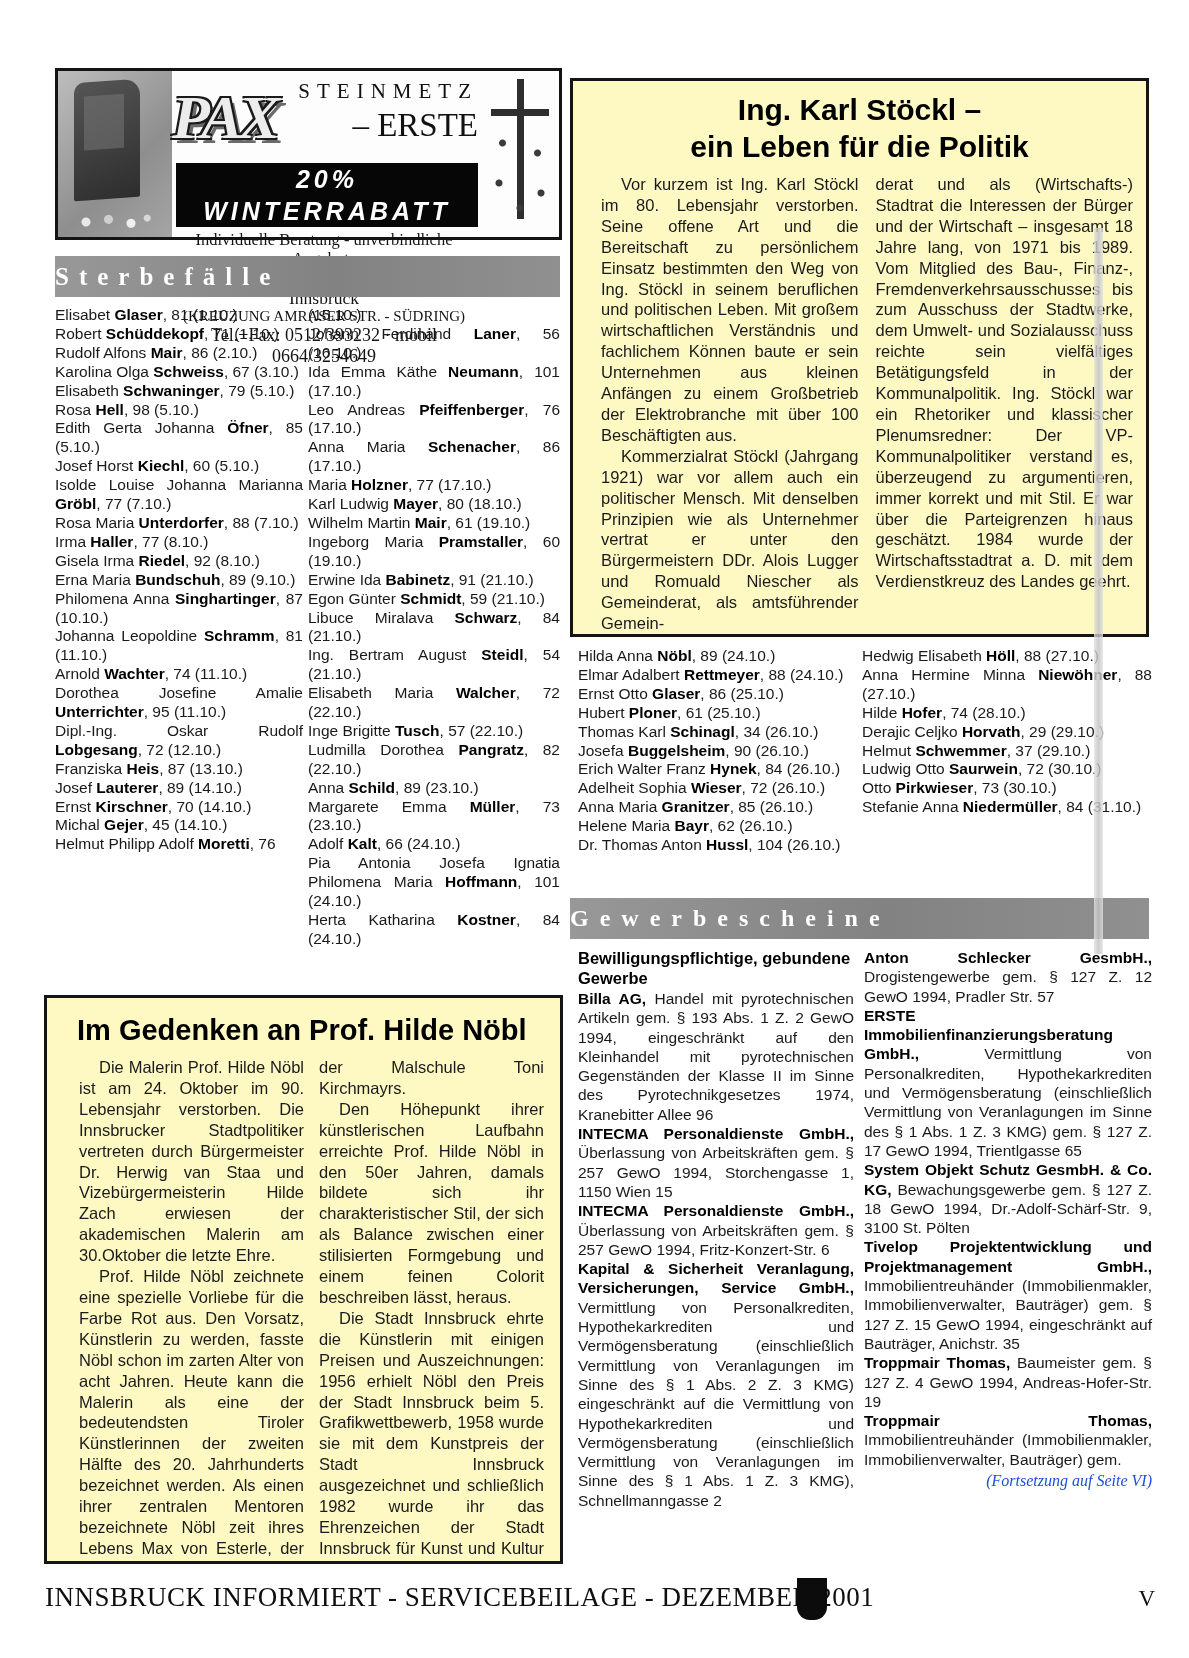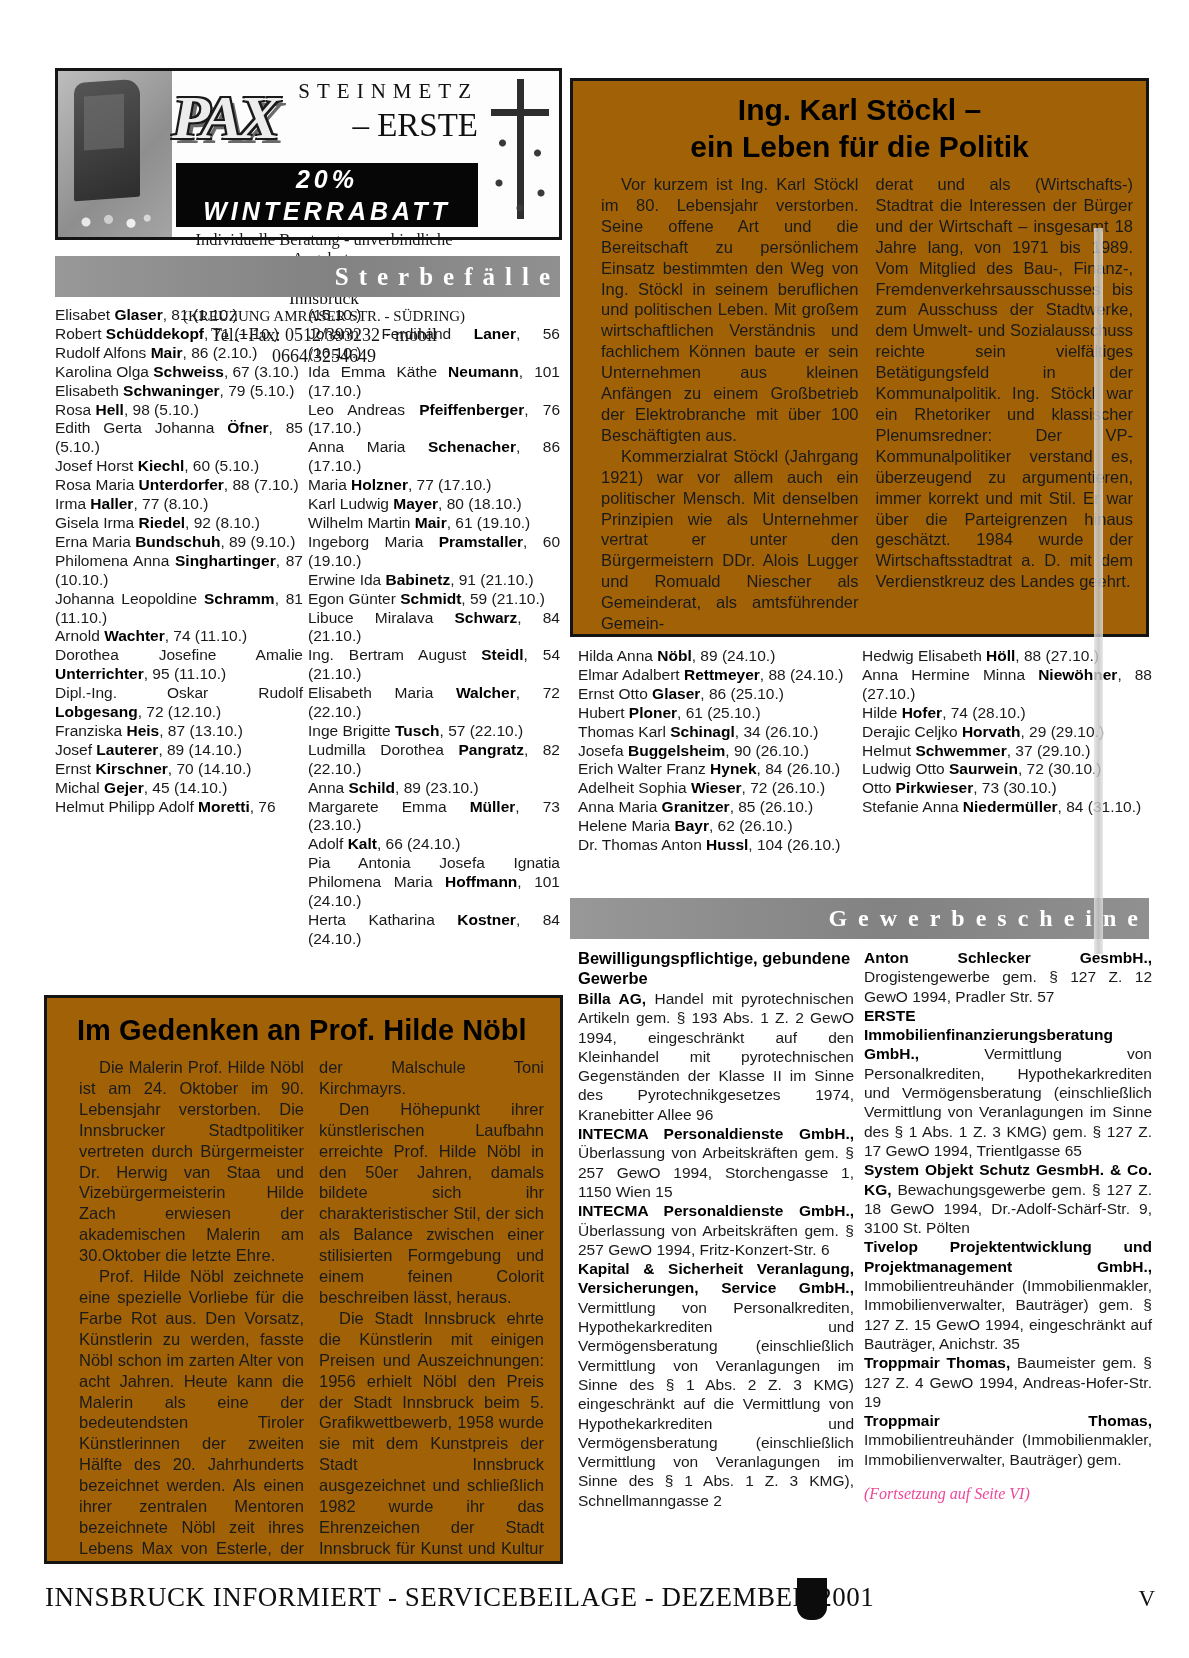--- a/index.html
+++ b/index.html
@@ -34,50 +34,50 @@
   .cross-v{position:absolute;left:38px;top:8px;width:7px;height:140px;background:#2e2e2e;}
   .cross-h{position:absolute;left:12px;top:38px;width:58px;height:7px;background:#2e2e2e;}
   .cross-orn{position:absolute;left:6px;top:52px;width:70px;height:100px;background:
     radial-gradient(circle at 25% 20%,#3a3a3a 3px,transparent 4px),
     radial-gradient(circle at 75% 30%,#3a3a3a 3px,transparent 4px),
     radial-gradient(circle at 20% 60%,#3a3a3a 3px,transparent 4px),
     radial-gradient(circle at 80% 70%,#3a3a3a 3px,transparent 4px),
     radial-gradient(circle at 50% 85%,#3a3a3a 3px,transparent 4px);}
   
   .bar{background:linear-gradient(90deg,#989898,#828282 55%,#909090);color:#ffffff;
-    font-family:"Liberation Serif",serif;font-weight:bold;text-align:right;}
+    font-family:"Liberation Serif",serif;font-weight:bold;text-align:left;}
   .sterbe-bar{left:55px;top:256px;width:505px;height:41px;font-size:25px;line-height:41px;letter-spacing:10px;}
   .gewerbe-bar{left:570px;top:898px;width:579px;height:41px;font-size:24px;line-height:41px;letter-spacing:11px;}
   
   .deaths{font-size:15.5px;line-height:18.9px;color:#191919;}
   .deaths .entry{text-align:justify;}
   .deaths b{color:#000;}
   .col1{left:55px;top:306px;width:248px;}
   .col2{left:308px;top:306px;width:252px;}
   .col3{left:578px;top:647px;width:272px;}
   .col4{left:862px;top:647px;width:290px;}
   
-  .article-box{border:3px solid #141414;background:#a16207;overflow:hidden;}
+  .article-box{border:3px solid #141414;background:#fef9c3;overflow:hidden;}
   .stoeckl-box{left:570px;top:78px;width:573px;height:553px;}
   .stoeckl-title{margin-top:10px;text-align:center;font-weight:bold;font-size:30px;line-height:37px;color:#000;}
   .article-cols{display:flex;gap:17px;padding:9px 13px 0 28px;}
   .article-cols .acol{flex:1;}
   .para{margin:0;text-align:justify;font-size:16.5px;line-height:20.9px;color:#1a1a1a;}
   .para.indent{text-indent:20px;}
   .noebl-box{left:44px;top:995px;width:513px;height:563px;}
   .noebl-title{margin:16px 0 4px 30px;font-weight:bold;font-size:29px;color:#000;}
   .noebl-cols{padding:6px 16px 0 32px;gap:15px;}
   
   .gew{font-size:15.5px;line-height:19.3px;color:#191919;}
   .gcol1{left:578px;top:948px;width:276px;}
   .gcol2{left:864px;top:948px;width:288px;}
   .gew-heading{text-align:left;font-weight:bold;font-size:16.5px;line-height:20px;color:#000;margin-bottom:1px;}
   .gentry{text-align:justify;}
   .gentry b{color:#000;}
-  .fortsetzung{font-family:"Liberation Serif",serif;font-style:italic;text-align:left;font-size:16px;margin-top:15px;color:#ec4899;}
+  .fortsetzung{font-family:"Liberation Serif",serif;font-style:italic;text-align:right;font-size:16px;margin-top:2px;color:#1d4ed8;}
   
   .footer-line{left:45px;top:1578px;width:1110px;height:44px;}
   .footer-text{position:absolute;left:0;top:4px;font-family:"Liberation Serif",serif;font-size:27px;letter-spacing:.5px;color:#0f0f0f;}
   .coat{position:absolute;left:752px;top:0px;width:30px;height:42px;background:#0c0c0c;border-radius:0 0 13px 13px;}
   .coat-inner{position:absolute;left:6px;top:7px;width:18px;height:24px;background:
     linear-gradient(#0c0c0c 0 0) ,
     radial-gradient(circle at 30% 25%,#cfcfcf 2.5px,transparent 3px),
     radial-gradient(circle at 70% 25%,#cfcfcf 2.5px,transparent 3px),
     linear-gradient(90deg,transparent 3px,#bdbdbd 3px 6px,transparent 6px 12px,#bdbdbd 12px 15px,transparent 15px);}
   .page-num{position:absolute;right:0;top:8px;font-family:"Liberation Serif",serif;font-size:23px;color:#111;}
@@ -131,20 +131,21 @@
 
 <div class="abs deaths col1">
     <div class="entry">Elisabet <b>Glaser</b>, 81 (1.10.)</div>
     <div class="entry">Robert <b>Schüddekopf</b>, 71 (1.10.)</div>
     <div class="entry">Rudolf Alfons <b>Mair</b>, 86 (2.10.)</div>
     <div class="entry">Karolina Olga <b>Schweiss</b>, 67 (3.10.)</div>
     <div class="entry">Elisabeth <b>Schwaninger</b>, 79 (5.10.)</div>
     <div class="entry">Rosa <b>Hell</b>, 98 (5.10.)</div>
     <div class="entry">Edith Gerta Johanna <b>Öfner</b>, 85 (5.10.)</div>
     <div class="entry">Josef Horst <b>Kiechl</b>, 60 (5.10.)</div>
+    <div class="entry">Isolde Louise Johanna Marianna <b>Gröbl</b>, 77 (7.10.)</div>
     <div class="entry">Rosa Maria <b>Unterdorfer</b>, 88 (7.10.)</div>
     <div class="entry">Irma <b>Haller</b>, 77 (8.10.)</div>
     <div class="entry">Gisela Irma <b>Riedel</b>, 92 (8.10.)</div>
     <div class="entry">Erna Maria <b>Bundschuh</b>, 89 (9.10.)</div>
     <div class="entry">Philomena Anna <b>Singhartinger</b>, 87 (10.10.)</div>
     <div class="entry">Johanna Leopoldine <b>Schramm</b>, 81 (11.10.)</div>
     <div class="entry">Arnold <b>Wachter</b>, 74 (11.10.)</div>
     <div class="entry">Dorothea Josefine Amalie <b>Unterrichter</b>, 95 (11.10.)</div>
     <div class="entry">Dipl.-Ing. Oskar Rudolf <b>Lobgesang</b>, 72 (12.10.)</div>
     <div class="entry">Franziska <b>Heis</b>, 87 (13.10.)</div>

